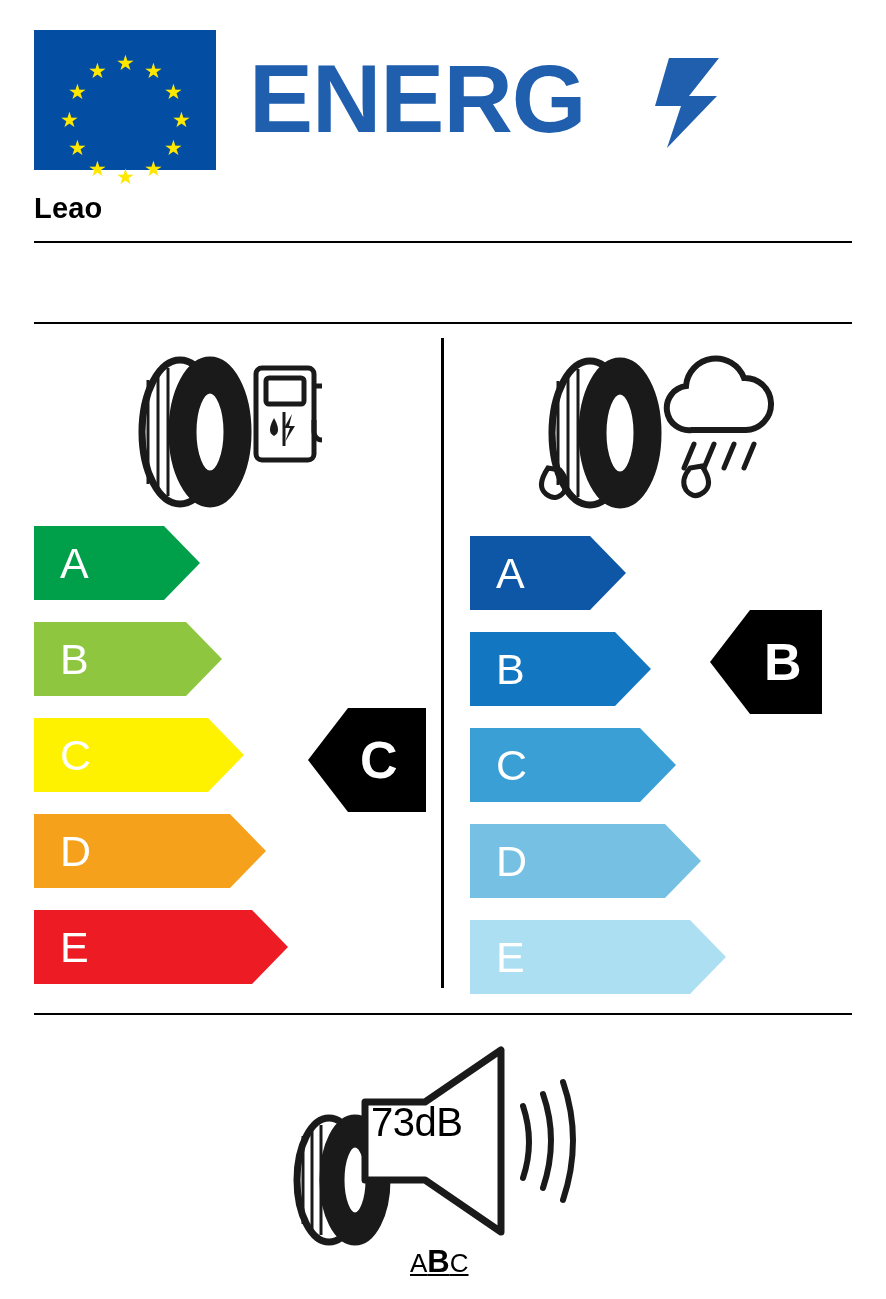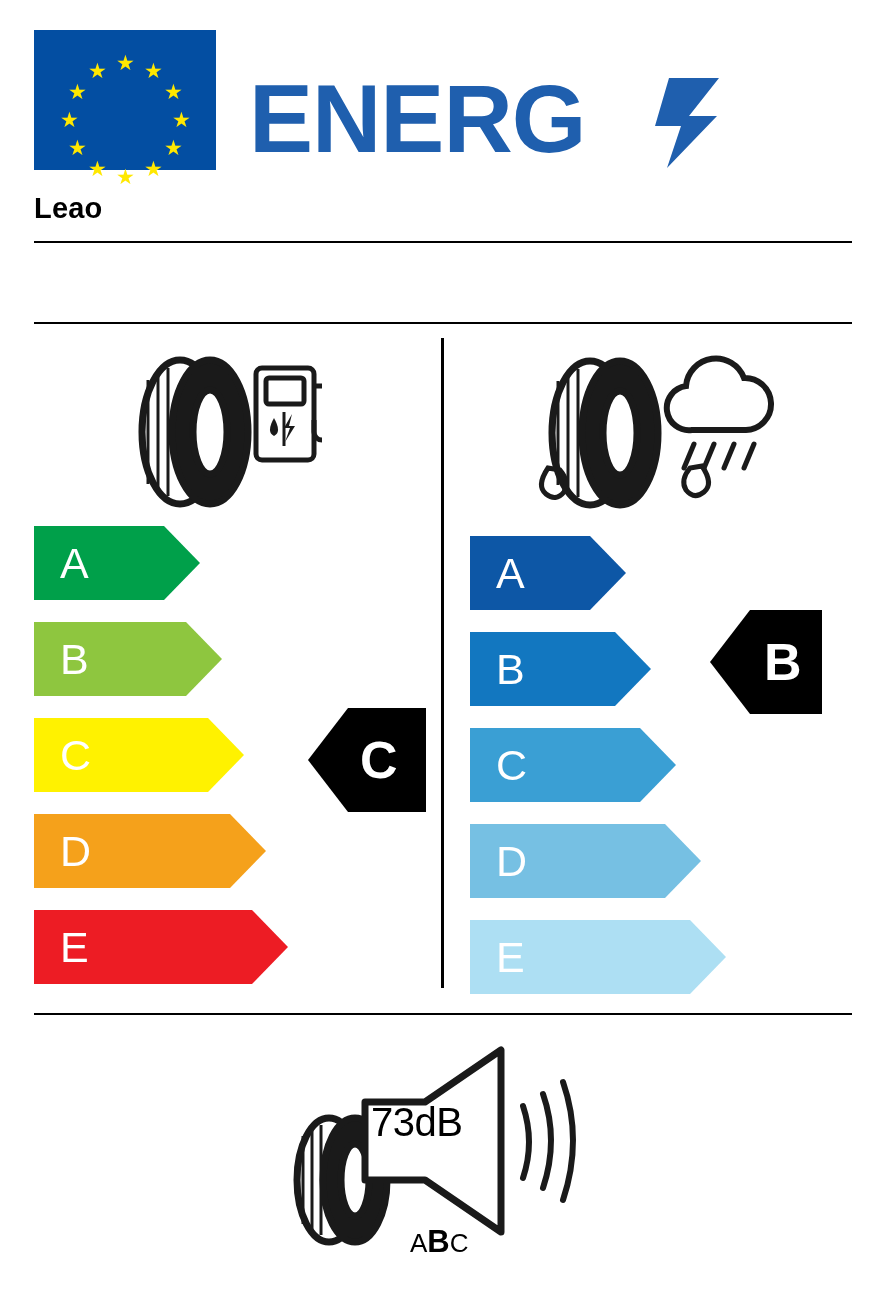--- a/index.html
+++ b/index.html
@@ -3,21 +3,21 @@
 <meta charset="utf-8">
 <style>
   html,body{margin:0;padding:0;background:#ffffff;}
   body{width:886px;height:1299px;font-family:"Liberation Sans",sans-serif;color:#000;position:relative;}
   .label{position:absolute;left:0;top:0;width:886px;height:1299px;}
 
   
   .header{position:absolute;left:34px;top:30px;width:818px;height:145px;}
   .flag{position:absolute;left:0;top:0;width:182px;height:140px;background:#034ea2;}
   .star{position:absolute;color:#ffe800;font-size:21px;line-height:21px;}
-  .energy-word{position:absolute;left:215px;top:48px;}
+  .energy-word{position:absolute;left:215px;top:28px;}
   .energy-word svg{display:block;}
 
   
   .brand{position:absolute;left:34px;top:192px;font-size:29px;font-weight:bold;letter-spacing:0.2px;}
   .rule{position:absolute;background:#000;}
   .rule-brand{left:34px;top:241px;width:818px;height:2px;}
   .rule-top{left:34px;top:322px;width:818px;height:2px;}
   .rule-bottom{left:34px;top:1013px;width:818px;height:2px;}
   .divider-v{position:absolute;left:441px;top:338px;width:3px;height:650px;background:#000;}
 
@@ -33,21 +33,21 @@
   .marker svg{display:block;}
   .marker .mltr{position:absolute;top:50%;transform:translateY(-50%);font-size:52px;font-weight:bold;color:#fff;}
 
   
   .icon-fuel{position:absolute;left:122px;top:350px;}
   .icon-rain{position:absolute;left:528px;top:348px;}
 
   
   .noise{position:absolute;left:285px;top:1040px;width:320px;height:230px;}
   .db-text{position:absolute;left:86px;top:60px;font-size:40px;letter-spacing:-0.5px;}
-  .abc{position:absolute;left:125px;top:184px;font-size:26px;}
+  .abc{position:absolute;left:125px;top:204px;font-size:26px;text-decoration:underline;}
   .abc b{font-size:31px;font-weight:bold;}
 </style>
 </head>
 <body>
 
 <div class="label">
 
   <div class="header">
     <div class="flag">
       <span class="star" style="left:82px;top:22px;">★</span>

